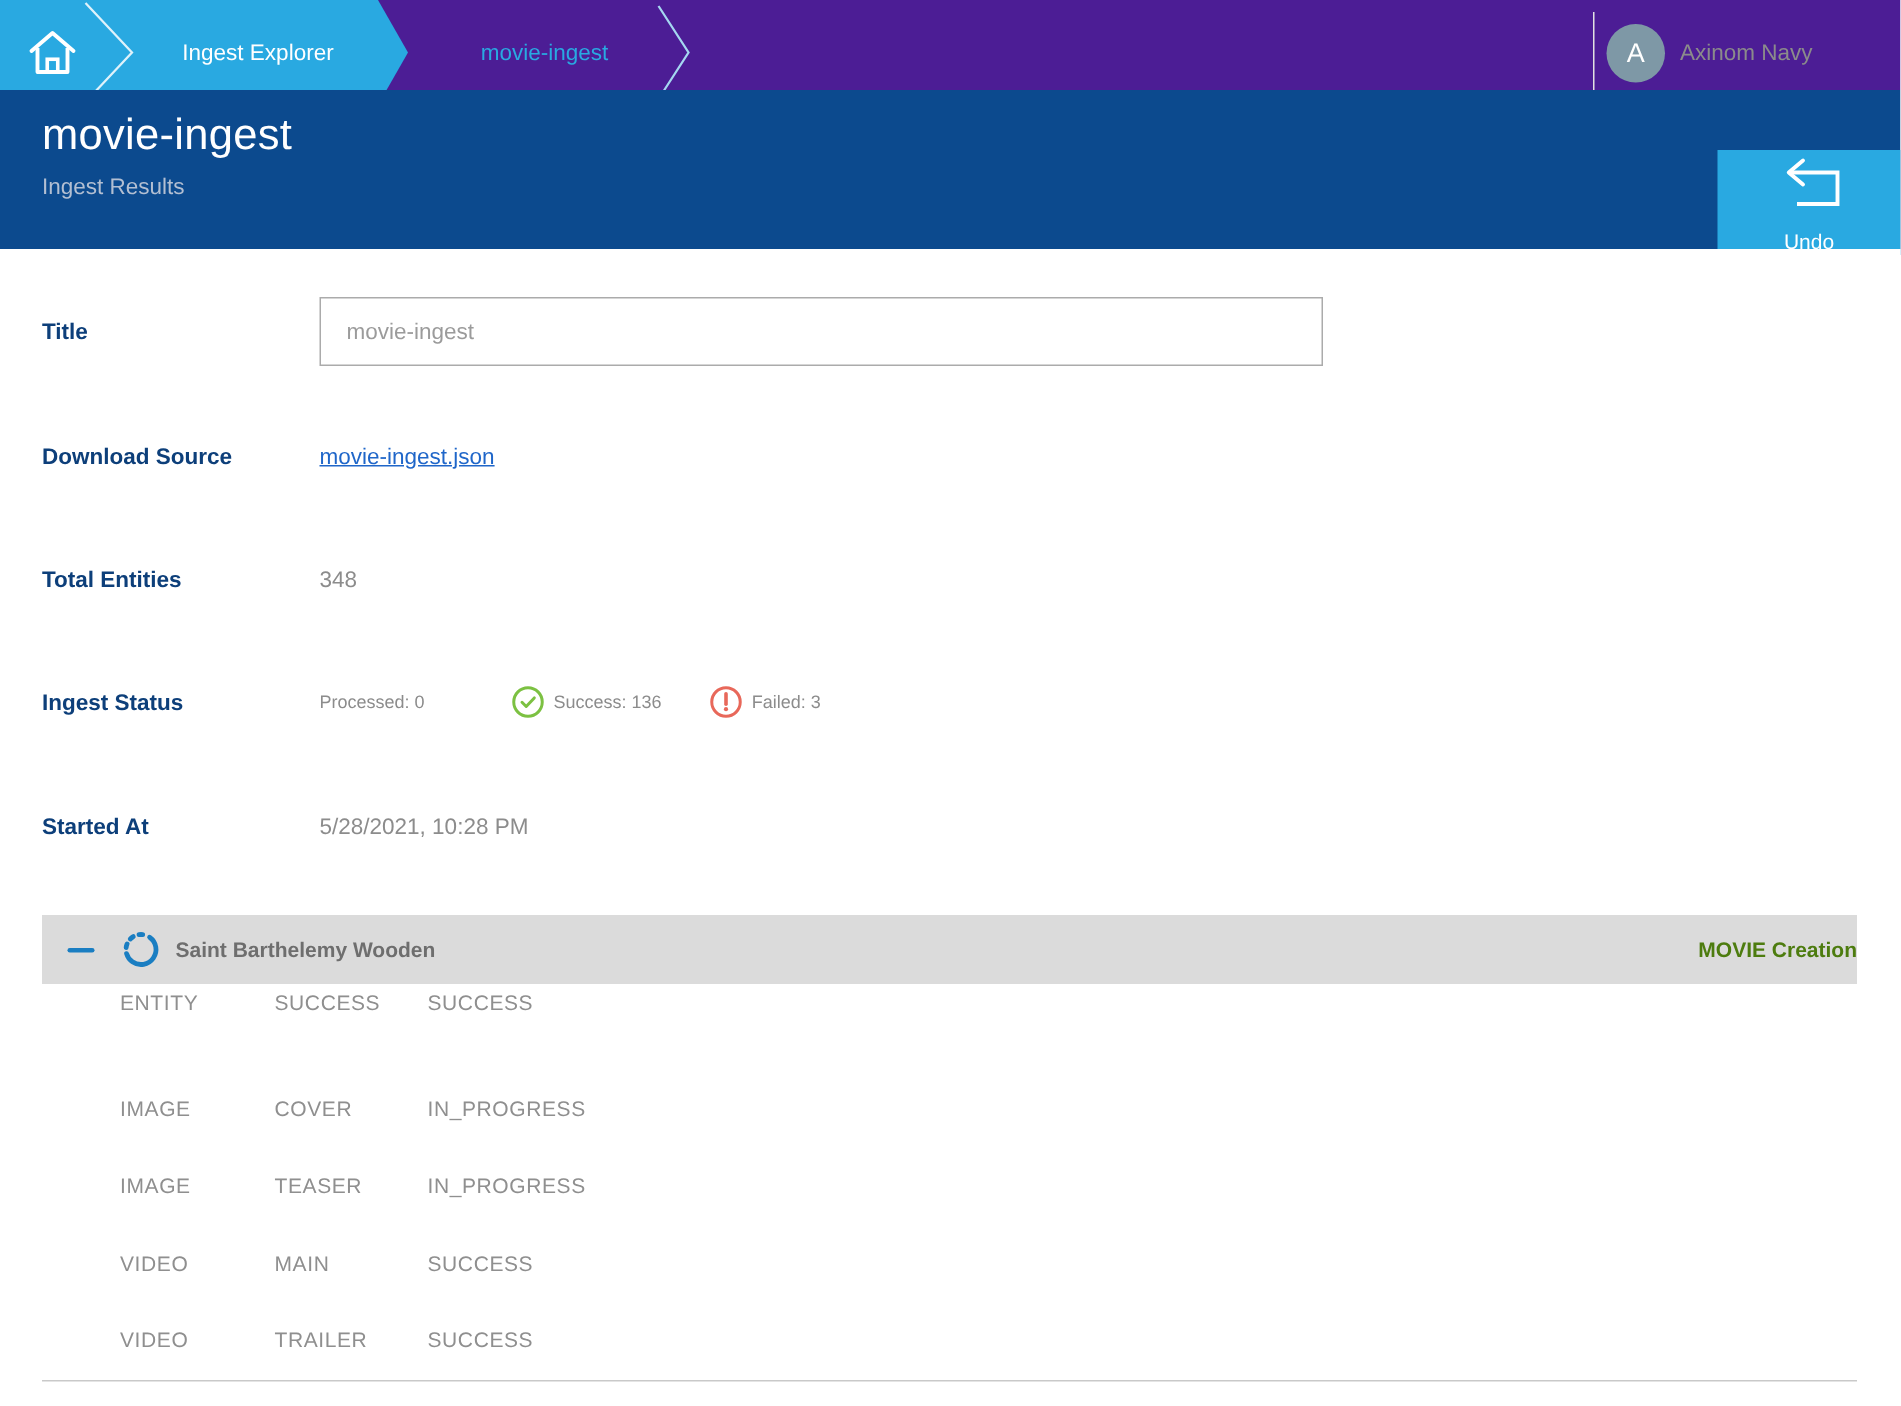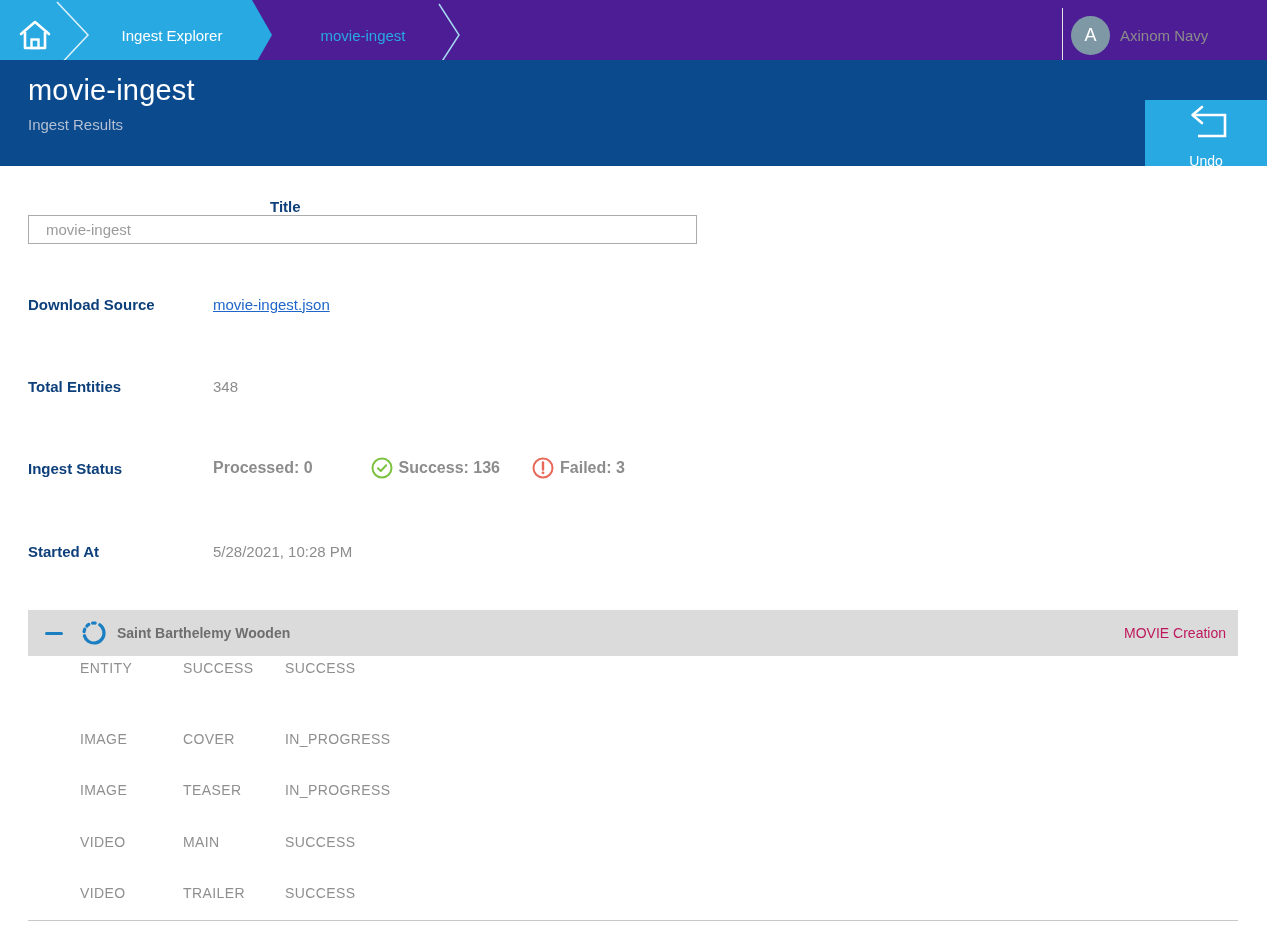--- a/index.html
+++ b/index.html
@@ -43,35 +43,35 @@
   
   .content { position:relative; height:761px; background:#fff; }
   .frow { position:absolute; left:28px; display:flex; align-items:center; }
   .flabel { width:185px; color:#0d3f7a; font-weight:700; font-size:15px; }
   .fvalue { color:#8c8c8c; font-size:15px; }
   .title-input { width:669px; height:46px; border:1px solid #ababab;
     font-family:"Liberation Sans", sans-serif; font-size:15px; color:#9b9b9b;
     padding:0 17px; background:#fff; outline:none; }
   .dl-link { color:#1f66c9; font-size:15px; text-decoration:underline; cursor:pointer; }
   .status-group { display:flex; align-items:center; }
-  .status-item { display:flex; align-items:center; color:#8c8c8c; font-size:16px;font-weight:bold; }
+  .status-item { display:flex; align-items:center; color:#8c8c8c; font-size:12px; }
   .status-icon { margin-right:6px; display:flex; }
   .gap1 { margin-left:58px; } .gap2 { margin-left:32px; }
 
   
   .item-bar { position:absolute; left:28px; top:444px; width:1210px; height:46px;
     background:#dbdbdb; display:flex; align-items:center; cursor:pointer; }
   .minus-btn { margin-left:17px; width:20px; height:20px; border:none;
     background:transparent; display:flex; align-items:center; cursor:pointer; }
   .minus-line { width:18px; height:3px; background:#1a7ec2; border-radius:2px; }
   .spinner-wrap { margin-left:16px; display:flex; }
   .item-id { margin-left:14px; color:#6e6e6e; font-weight:700; font-size:14px; }
   .item-title { margin-left:10px; color:#6e6e6e; font-weight:700; font-size:14px; }
-  .item-type { margin-left:auto; margin-right:12px; color:#be185d;
-    font-weight:400; font-size:14px; }
+  .item-type { margin-left:auto; color:#4d7c0f;
+    font-weight:700; font-size:14px; }
 
   
   .drow { position:absolute; left:80px; display:flex; align-items:center;
     color:#8f8f8f; font-size:14px; letter-spacing:.4px; }
   .dcol1 { width:103px; } .dcol2 { width:102px; }
   .bottom-divider { position:absolute; left:28px; top:754px; width:1210px;
     height:1px; background:#c9c9c9; }
 </style>
 </head>
 <body>
@@ -107,21 +107,21 @@
     <svg width="50" height="42" viewBox="0 0 50 42">
       <path d="M12 12 H44 V33 H17" fill="none" stroke="#ffffff" stroke-width="2.6"></path>
       <path d="M21 4 L11.5 12 L21 20" fill="none" stroke="#ffffff" stroke-width="2.6" stroke-linejoin="round" stroke-linecap="round"></path>
     </svg>
     <span class="undo-label">Undo</span>
   </button>
 </div>
 
 <div class="content">
 
-  <div class="frow" style="top:32px; height:46px;flex-direction:column;">
+  <div class="frow" style="top:32px; height:46px;">
     <div class="flabel">Title</div>
     <input class="title-input" type="text" value="movie-ingest" style="">
   </div>
 
   <div class="frow" style="top:126px; height:24px;">
     <div class="flabel">Download Source</div>
     <a class="dl-link">movie-ingest.json</a>
   </div>
 
   <div class="frow" style="top:208px; height:24px;">

